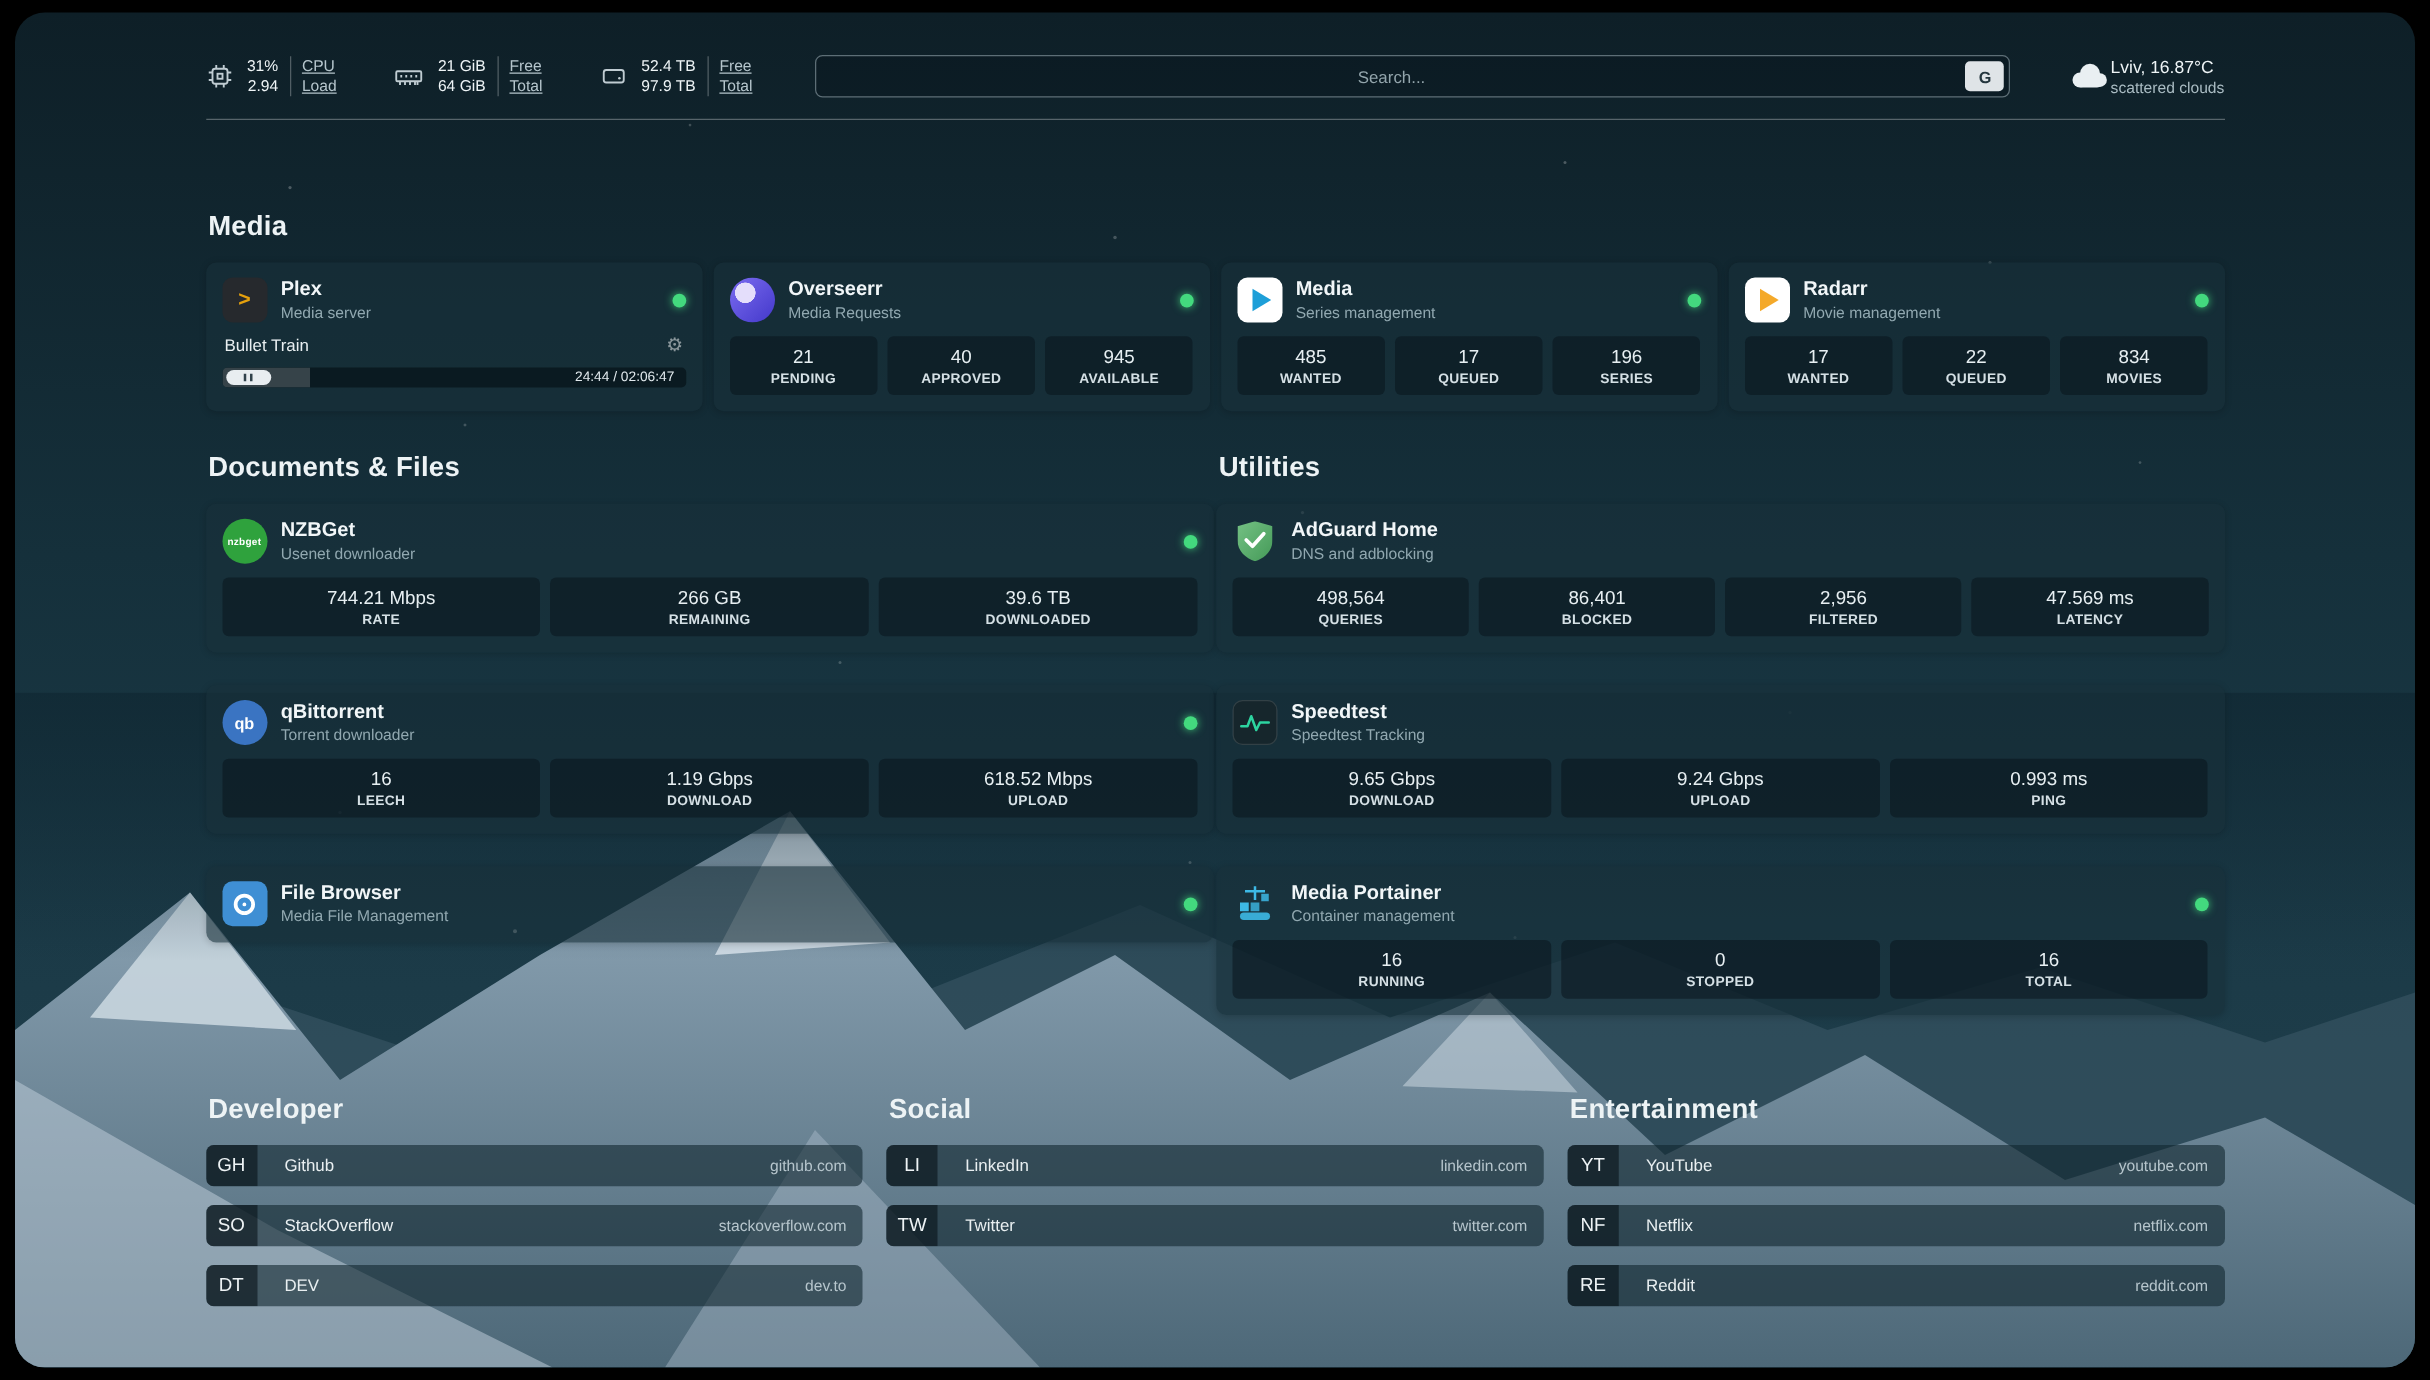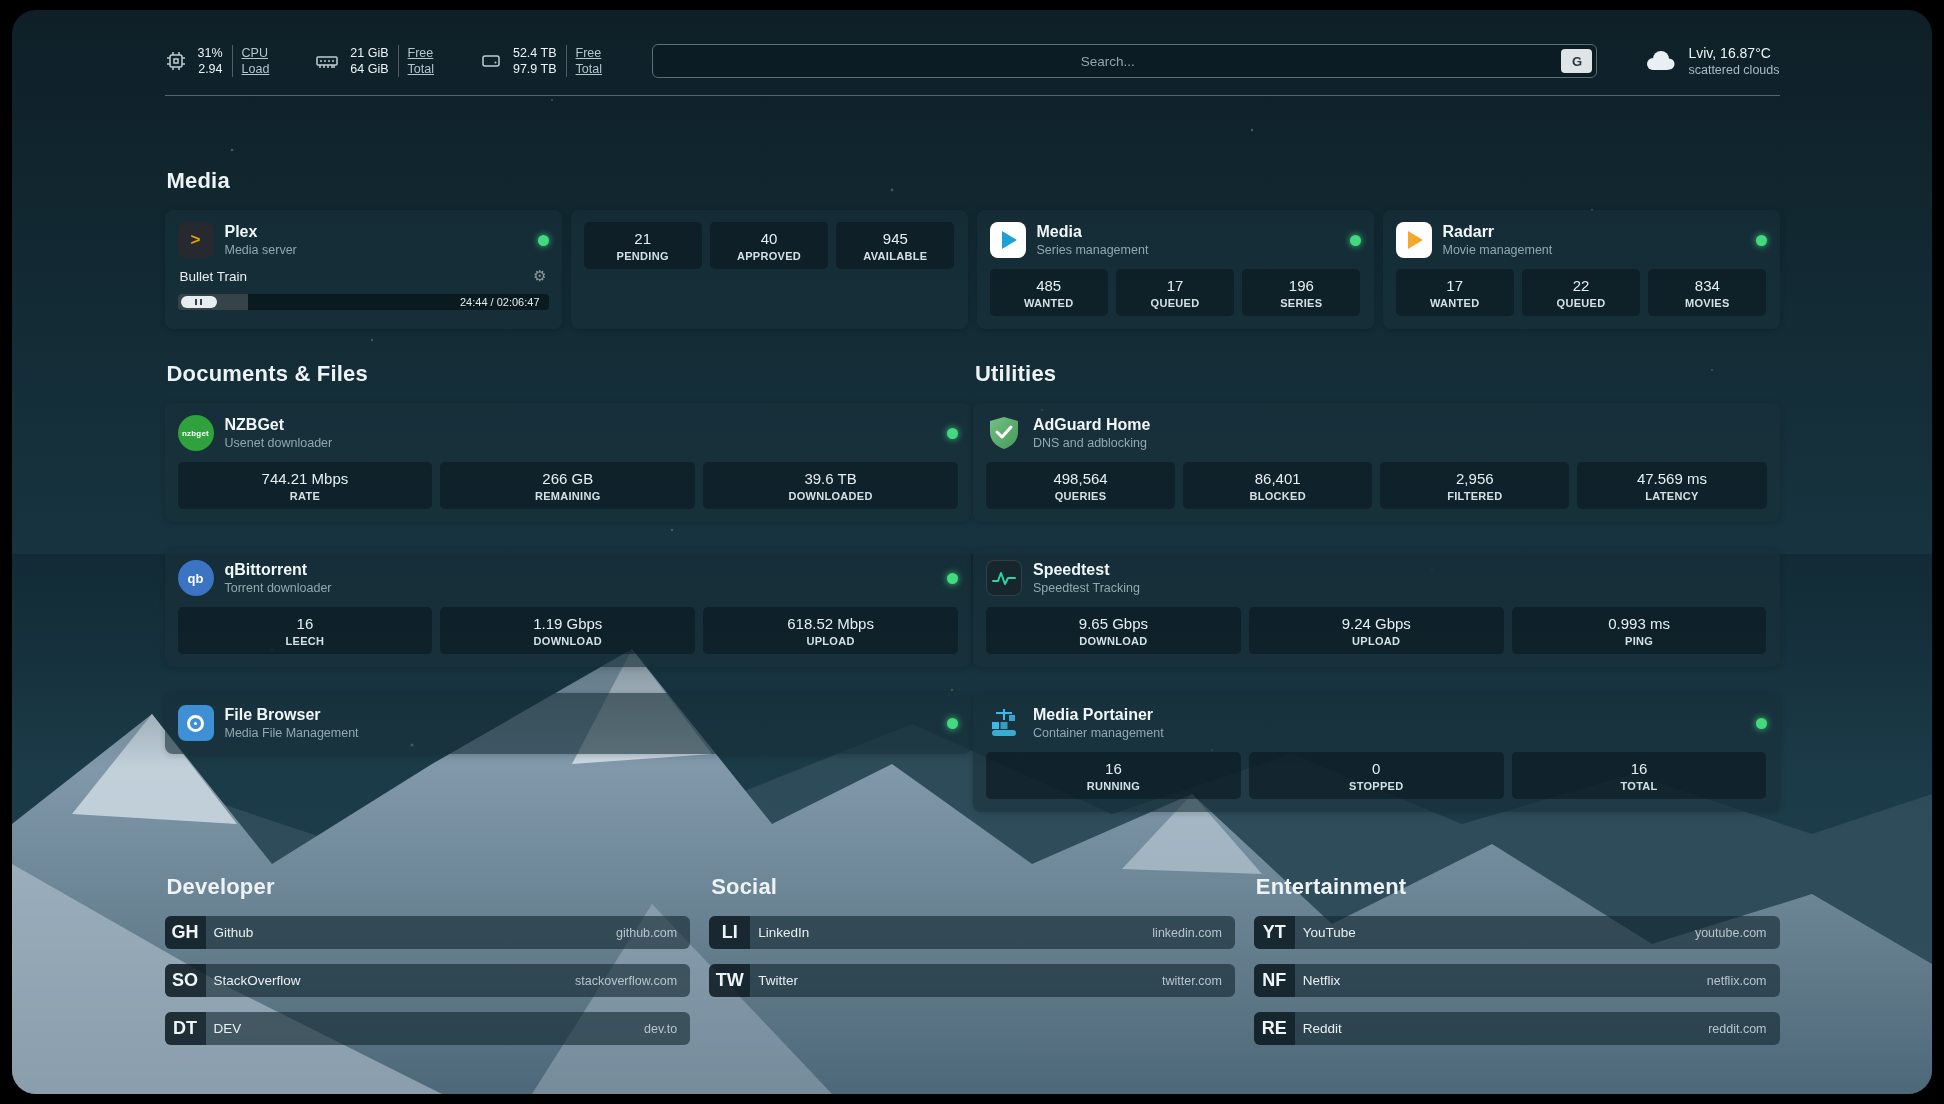--- a/index.html
+++ b/index.html
@@ -21,21 +21,21 @@
   .bar { margin-top:5px; height:4px; border-radius:2px; background:rgba(255,255,255,.16); overflow:hidden; }
   .bar .fill { height:100%; border-radius:2px; background:rgba(190,214,226,.85); }
 
   .searchwrap { flex:1; max-width:990px; margin:0 46px 0 4px; position:relative; }
   .searchwrap input { width:100%; height:34px; border-radius:6px; border:1px solid #5d6e76; background:rgba(8,22,28,.38);
                       color:#dfe8ec; font-size:13.5px; padding:0 48px 0 14px; outline:none; font-family:"Liberation Sans",sans-serif;text-align:center; }
   .searchwrap input::placeholder { color:#93a5ac; }
   .gbtn { position:absolute; right:5px; top:5px; width:31px; height:24px; border:none; border-radius:4px;
           background:#dfe4e7; color:#24363e; font-weight:700; font-size:13px; cursor:pointer; }
 
-  .weather { display:flex; align-items:center; gap:11px; margin-left:auto; }
+  .weather { display:flex; align-items:center; margin-left:auto; }
   .w-loc { font-size:14px; color:#eef4f6; }
   .w-cond { font-size:12.5px; color:#a9bbc2; margin-top:2px; }
 
   .divider { margin-top:17px; border-bottom:1px solid rgba(255,255,255,.3); }
 
   
   .sec-title { font-size:22px; font-weight:600; color:#edf3f5; margin:0 0 16px 2px; letter-spacing:.2px; }
   .sec-media { margin-top:72px; }
   .media-row { display:grid; grid-template-columns:repeat(4,1fr); gap:9px; }
 
@@ -81,22 +81,22 @@
   .fb-ring { width:17px; height:17px; border:3px solid #fff; border-radius:50%; position:relative; }
   .fb-ring::after { content:""; position:absolute; left:4px; top:4px; width:3px; height:3px; background:#fff; border-radius:50%; }
   .icon-speedtest { background:#16262c; border:1px solid rgba(255,255,255,.12); }
   .icon-adguard, .icon-portainer { background:transparent; }
 
   
   .bookmarks { display:grid; grid-template-columns:repeat(3,1fr); gap:19px; margin-top:62px; padding-bottom:46px; }
   .bm-row { display:flex; align-items:center; background:rgba(17,38,47,.6); border-radius:6px; margin-bottom:15px;
             height:33px; padding-right:13px; overflow:hidden; cursor:pointer; }
   .bm-row:last-child { margin-bottom:0; }
-  .bm-abbr { width:41px; height:100%; background:rgba(4,13,18,.55); color:#eef3f5; font-size:18px; font-weight:700;
-             display:flex; align-items:center; justify-content:center; margin-right:8px; flex:none; }
+  .bm-abbr { width:41px; height:100%; background:rgba(4,13,18,.55); color:#eef3f5; font-size:15px; font-weight:400;
+             display:flex; align-items:center; justify-content:center; margin-right:22px; flex:none; }
   .bm-name { font-size:13.5px; color:#e9eff1; }
   .bm-domain { margin-left:auto; font-size:12.5px; color:#b6c5cc; }
 </style>
 </head>
 <body>
 
 <div class="screen">
 
   <svg class="stars-svg" viewBox="0 0 1920 1084" preserveAspectRatio="none">
     <g fill="#ffffff">
@@ -251,20 +251,28 @@
             <div class="plex-fill" style="width: 19%;"></div>
             <div class="pause-pill">
                 <i></i>
                 <i></i>
               </div>
             <div class="plex-time">24:44 / 02:06:47</div>
           </div>
         </div>
 
         <div class="card">
+          <div class="card-header mb">
+            <div class="service-icon icon-overseerr"></div>
+            <div>
+              <div class="service-name">Overseerr</div>
+              <div class="service-desc">Media Requests</div>
+            </div>
+            <div class="status-dot"></div>
+          </div>
           <div class="stat-row">
             <div class="stat">
                 <div class="stat-value">21</div>
                 <div class="stat-label">PENDING</div>
               </div>
             <div class="stat">
                 <div class="stat-value">40</div>
                 <div class="stat-label">APPROVED</div>
               </div>
             <div class="stat">

